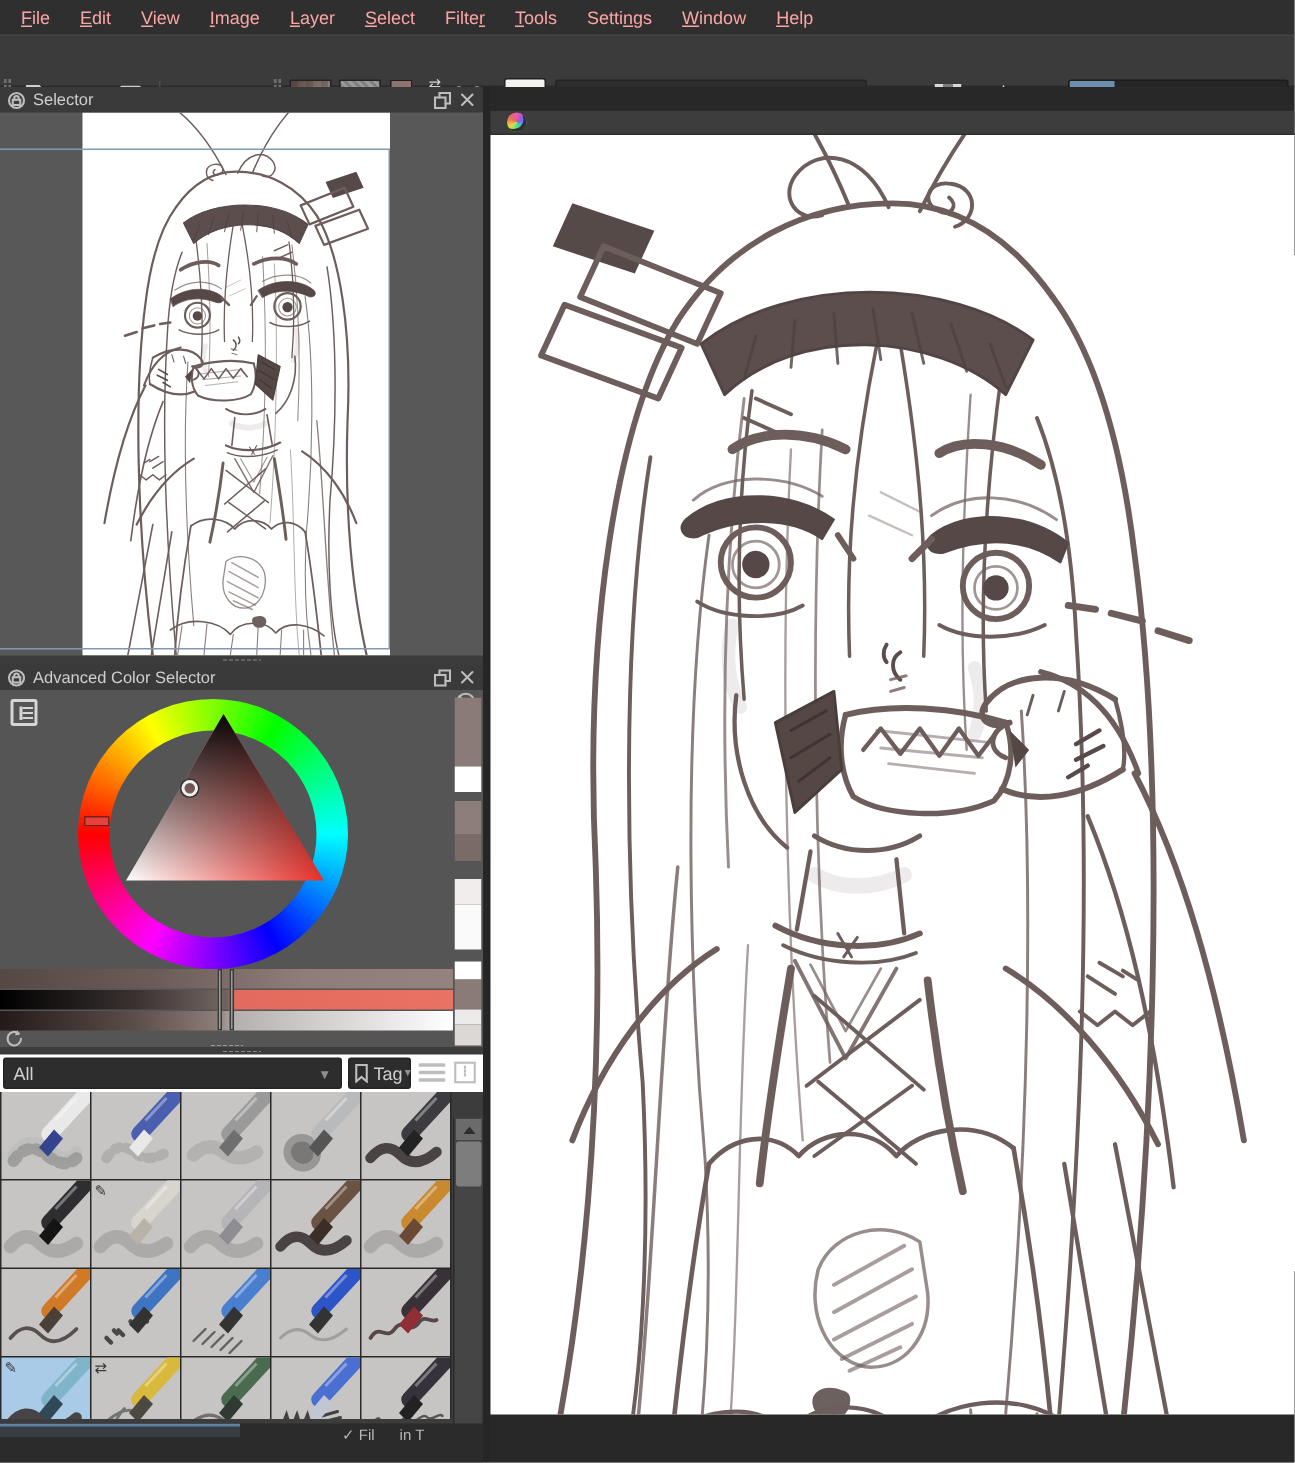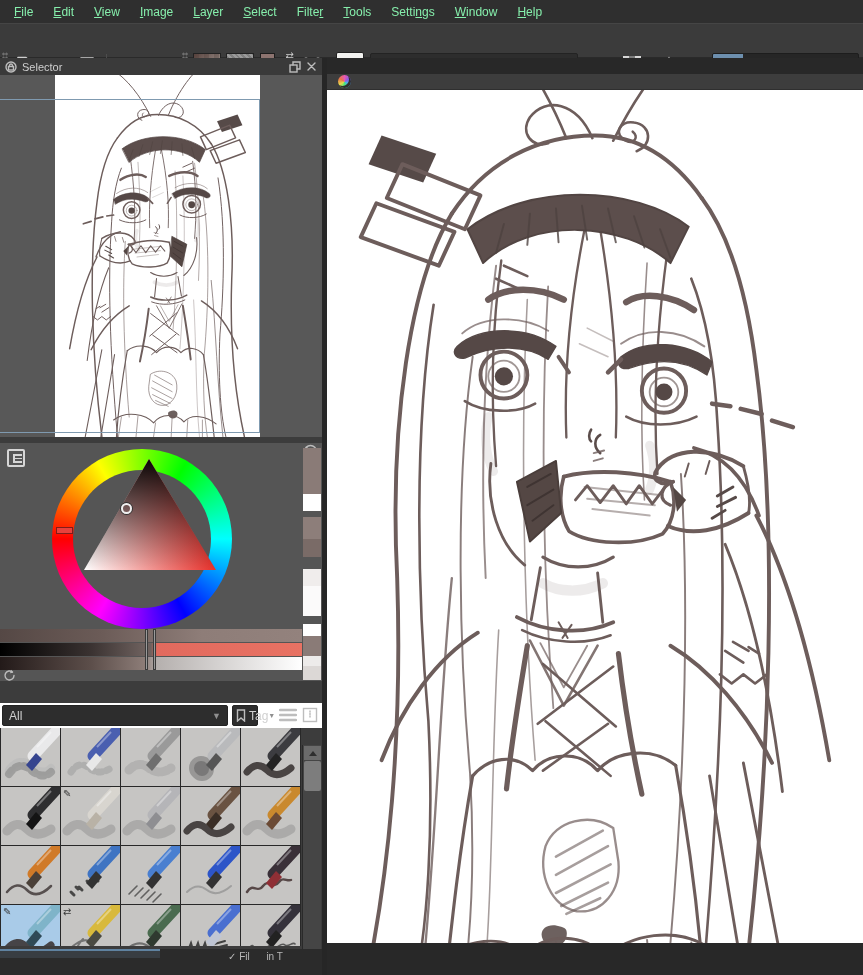--- a/index.html
+++ b/index.html
@@ -1,21 +1,21 @@
 <!DOCTYPE html>
 <html><head>
 <meta charset="utf-8">
 <style>
   *{margin:0;padding:0;box-sizing:border-box}
   html,body{width:863px;height:975px;overflow:hidden}
   body{background:#2d2d2d;font-family:"Liberation Sans",sans-serif;color:#c6c6c6;position:relative;font-size:12px}
   svg{display:block}
   
   .menubar{position:absolute;left:0;top:0;width:863px;height:23px;background:#2f2f2f;display:flex;align-items:center;padding-left:4px}
-  .menu-item{padding:4px 10px;color:#86efac;cursor:default}
+  .menu-item{padding:4px 10px;color:#fca5a5;cursor:default}
   .menu-item u{text-decoration:underline}
   
   .toolbar{position:absolute;left:0;top:23px;width:863px;height:35px;background:#3b3b3b;border-top:1px solid #454545;border-bottom:1px solid #2a2a2a}
   .tb{position:absolute;top:29px;width:24px;height:24px;display:flex;align-items:center;justify-content:center}
   .tb svg{stroke:#cfcfcf;fill:none;stroke-width:1.6;stroke-linecap:round;stroke-linejoin:round}
   .grip{position:absolute;top:28px;width:6px;height:26px;background-image:radial-gradient(#6f6f6f 1px,transparent 1.2px);background-size:3px 4px}
   .vsep{position:absolute;top:30px;width:1px;height:20px;background:#4d4d4d}
   .swatch{position:absolute;top:29px;width:28px;height:26px;border:1px solid #222}
   .gradient-swatch{background-image:linear-gradient(135deg,rgba(84,62,57,.95),rgba(150,130,122,.25)),repeating-conic-gradient(#b9b4b0 0 90deg,#8d8884 0 180deg);background-size:100% 100%,10px 10px}
   .pattern-swatch{background-image:repeating-linear-gradient(45deg,#9a9a9a 0 2px,#7f7f7f 2px 4px)}
@@ -321,20 +321,42 @@
       </div>
       <div class="ov-viewrect"></div>
     </div>
   </div>
 
   <div class="splitdots" style="top:379px">
       <i></i>
     </div>
 
   <div class="docker" style="top:385px;height:255px">
+    <div class="dhdr">
+      <span class="hicon">
+          <svg width="12" height="12" viewBox="0 0 12 12">
+            <circle cx="6" cy="6" r="5"></circle>
+            <rect x="3.5" y="5.5" width="5" height="3.5"></rect>
+            <path d="M4.5,5.5 v-1 a1.5,1.5 0 0,1 3,0 v1"></path>
+          </svg>
+        </span>
+      <span class="title">Advanced Color Selector</span>
+      <span class="sp"></span>
+      <span class="hicon">
+          <svg width="12" height="12" viewBox="0 0 12 12">
+            <rect x="1" y="4" width="7" height="7"></rect>
+            <path d="M4,4 V1 h7 v7 h-3"></path>
+          </svg>
+        </span>
+      <span class="hicon">
+          <svg width="11" height="11" viewBox="0 0 11 11">
+            <path d="M2,2 L9,9 M9,2 L2,9"></path>
+          </svg>
+        </span>
+    </div>
     <div class="acs-content">
       <div class="acs-settings">
           <i></i>
         </div>
       <span class="acs-block hicon">
           <svg width="15" height="15" viewBox="0 0 15 15">
             <circle cx="7.5" cy="7.5" r="6"></circle>
             <path d="M3.3,3.3 L11.7,11.7"></path>
           </svg>
         </span>
@@ -390,21 +412,21 @@
   <div class="splitdots" style="top:640px">
       <i></i>
     </div>
 
   <div class="docker" style="top:645px;bottom:0">
     <div class="bp-controls">
       <div class="combo" style="left:2px;top:2px;width:226px;height:21px">
         <span>All</span>
         <span class="arrow">▼</span>
       </div>
-      <div class="combo" style="left:232px;top:2px;width:26px;height:21px;padding:0 3px">
+      <div class="combo" style="left:232px;top:2px;width:42px;height:21px;padding:0 3px">
         <span class="hicon">
             <svg width="10" height="13" viewBox="0 0 10 13">
               <path d="M1.5,1 h7 v11 l-3.5,-3 l-3.5,3 z"></path>
             </svg>
           </span>
         <span style="margin-left:3px">Tag</span>
         <span class="arrow" style="font-size:7px">▼</span>
       </div>
       <span class="hicon" style="position:absolute;left:279px;top:4px">
           <svg width="18" height="16" viewBox="0 0 18 16">

